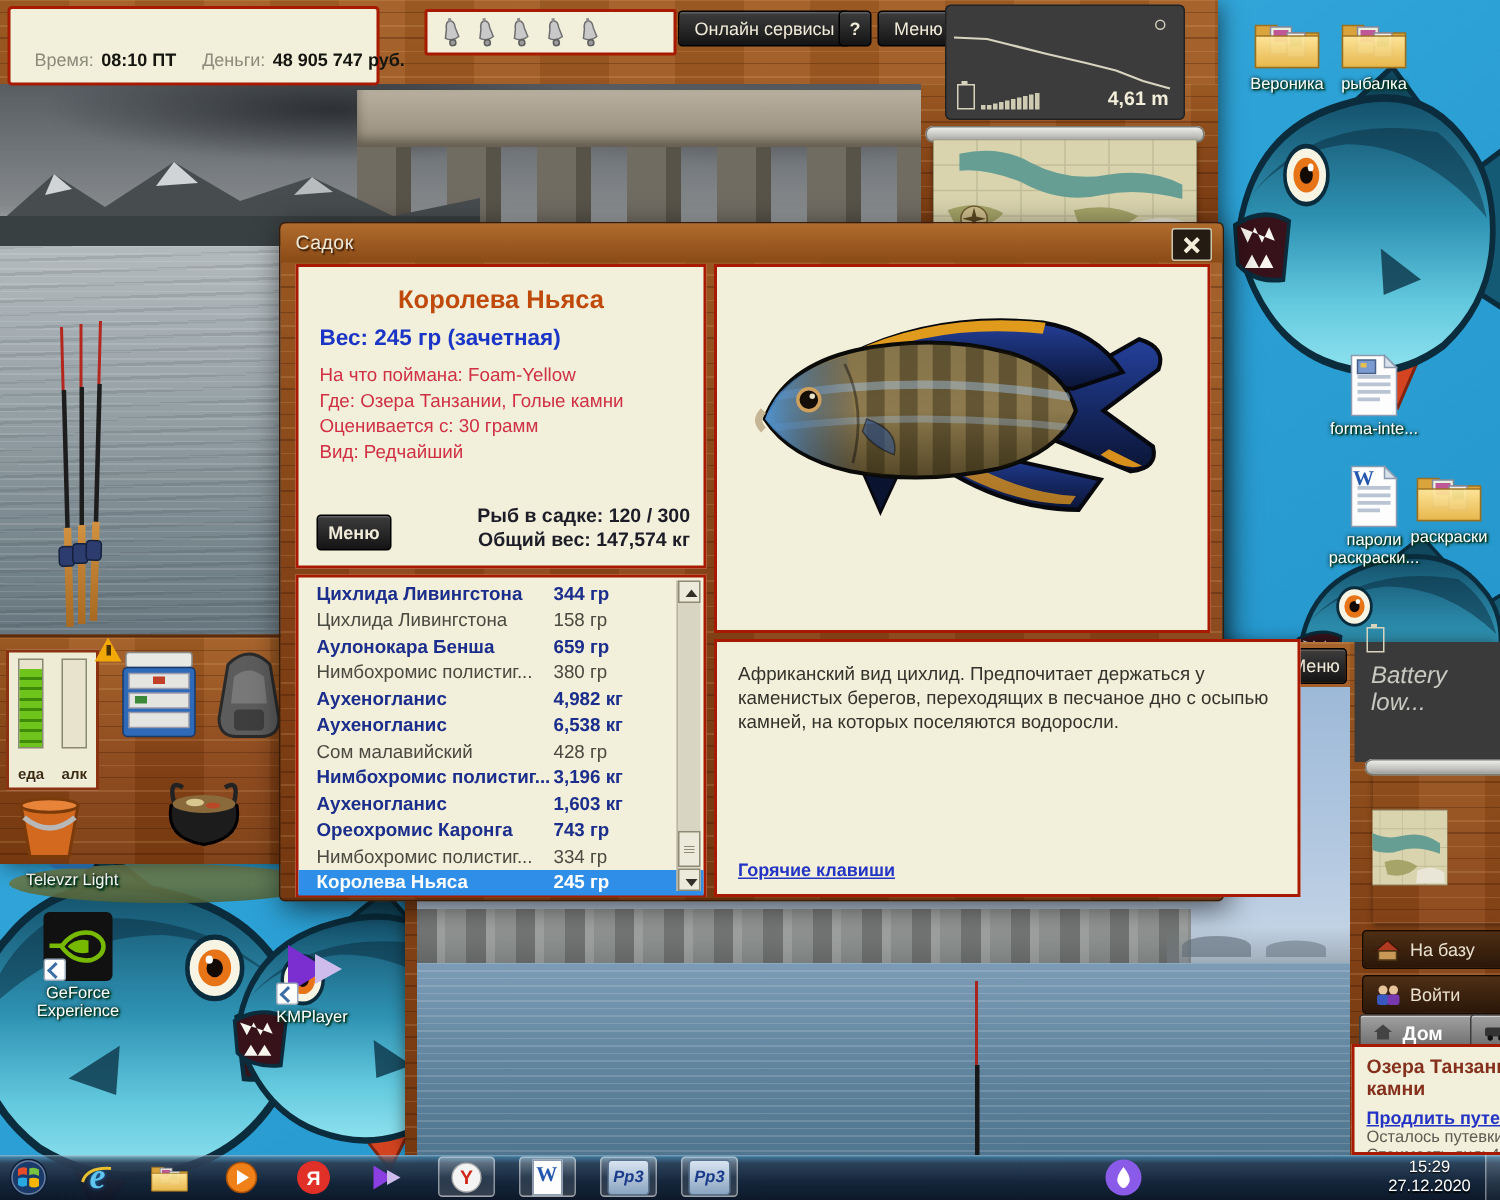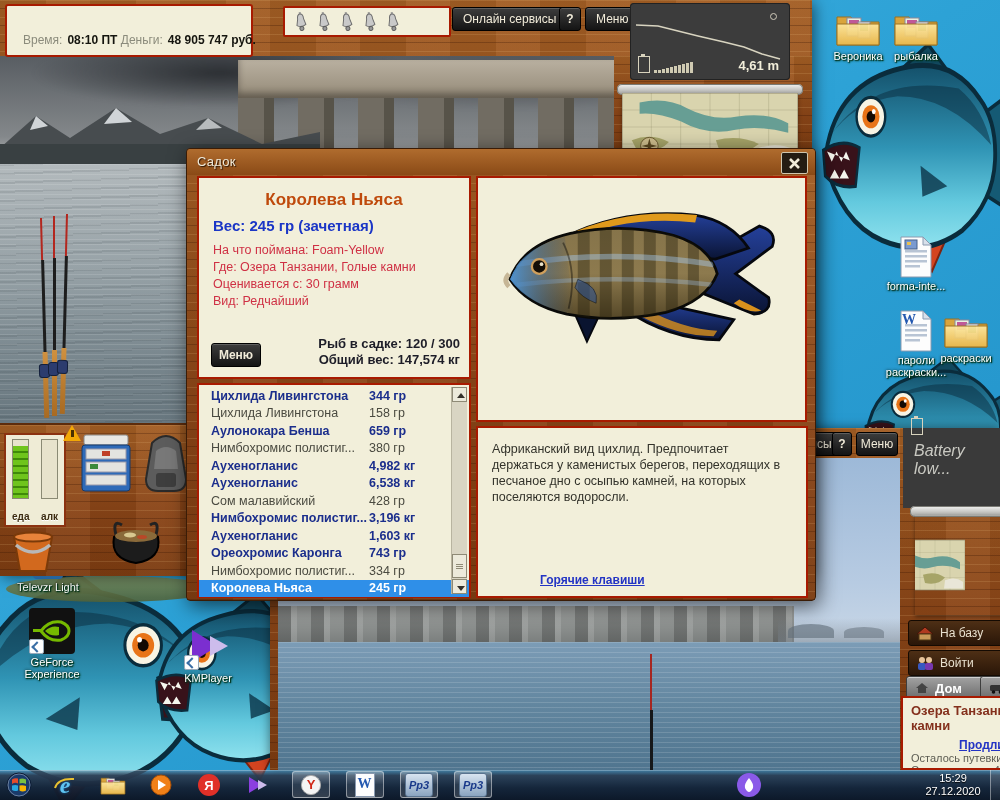--- a/index.html
+++ b/index.html
@@ -27,21 +27,21 @@
     repeating-linear-gradient(90deg,rgba(0,0,0,.06) 0 46px,rgba(255,255,255,.04) 46px 90px),
     linear-gradient(180deg,#a35e24,#8a4517 55%,#7c3c11);}
   .panel-cream{background:#f2efda;border:2px solid #a81a00;}
 
   
   .window1{position:absolute;left:0;top:0;width:812px;height:574px;z-index:3;
     box-shadow:2px 3px 14px rgba(0,0,0,.55);}
   .w1-info{left:5px;top:4px;width:244px;height:49px;border-radius:3px;}
   .w1-info .row{position:absolute;left:16px;bottom:8px;font-size:12px;white-space:nowrap;}
   .lab{color:#8b8b7c;margin-right:5px;}
-  .val{color:#15150f;font-weight:bold;}
+  .val{color:#15150f;font-weight:bold;margin-right:14px;}
   .w1-bells{left:283px;top:6px;width:156px;height:27px;border-radius:2px;display:flex;
     align-items:center;padding-left:8px;gap:7px;}
   .bell{width:16px;height:20px;transform:rotate(-8deg);}
   .gbtn{background:linear-gradient(180deg,#3d3d3d,#141414);color:#f1ebd9;border:1px solid #000;
     border-radius:3px;font-size:12px;display:flex;align-items:center;justify-content:center;
     box-shadow:inset 0 1px 0 rgba(255,255,255,.18);white-space:nowrap;}
   .sonar{background:#3c3c3c;border-radius:4px;box-shadow:inset 0 0 0 1px #222;}
   .sonar .depth{position:absolute;right:11px;bottom:7px;color:#f2eeda;font-size:13px;font-weight:bold;}
   .sonar .dot{position:absolute;right:13px;top:10px;width:5px;height:5px;border:1px solid #cfcaba;border-radius:50%;}
   .battery{width:10px;height:15px;border:1px solid #d8d3bd;position:relative;}
@@ -109,36 +109,36 @@
   .sonar2{left:633px;top:0;width:100px;height:80px;background:#3a3a3a;}
   .sonar2 .txt{position:absolute;left:11px;top:14px;color:#c9c9c2;font-size:16px;font-style:italic;}
   .wbtn{background:linear-gradient(180deg,#4e2f15,#2a1608);border:1px solid #140a02;border-radius:3px;
     color:#e9e1cf;font-size:12px;display:flex;align-items:center;gap:5px;padding:0 6px;overflow:hidden;white-space:nowrap;}
   .graybtn{background:linear-gradient(180deg,#a2a2a2,#6b6b6b);border:1px solid #3e3e3e;border-radius:3px;
     color:#fff;font-size:13px;font-weight:bold;display:flex;align-items:center;gap:6px;padding:0 8px;
     box-shadow:inset 0 1px 0 rgba(255,255,255,.5);overflow:hidden;white-space:nowrap;}
   .locpanel{left:631px;top:268px;width:105px;height:74px;background:#f2efda;border:2px solid #a81a00;
     padding:5px 0 0 8px;box-sizing:border-box;overflow:hidden;}
   .locpanel .t{font-size:13px;font-weight:bold;color:#84301c;line-height:15px;white-space:nowrap;}
-  .link{color:#2334c4;font-weight:bold;text-decoration:underline;font-size:12px;white-space:nowrap;margin-left:48px;}
+  .link{color:#2334c4;font-weight:bold;text-decoration:underline;font-size:12px;white-space:nowrap;}
   .small{font-size:11px;color:#5c5c52;white-space:nowrap;}
 
   
   .dialog{position:absolute;left:186px;top:148px;width:630px;height:453px;z-index:4;
     border-radius:4px;box-shadow:3px 5px 20px rgba(0,0,0,.6);border:1px solid #3a1c06;box-sizing:border-box;}
   .dtitle{position:absolute;left:0;top:0;width:100%;height:26px;
     background:linear-gradient(180deg,#b06c2e,#8a4a16);border-radius:4px 4px 0 0;}
   .dtitle span{position:absolute;left:10px;top:5px;font-size:13px;color:#efe9d8;
     text-shadow:1px 1px 1px #2a1404;letter-spacing:.3px;}
   .dclose{position:absolute;right:7px;top:3px;width:25px;height:20px;background:#241c12;
     border:1px solid #cfc5ac;border-radius:2px;display:flex;align-items:center;justify-content:center;}
   .dpanel{position:absolute;background:#f2efda;border:2px solid #a81a00;box-sizing:border-box;}
   .p-info{left:10px;top:27px;width:274px;height:203px;}
   .p-fish{left:289px;top:27px;width:331px;height:246px;}
-  .p-desc{left:289px;top:277px;width:332px;height:172px;}
+  .p-desc{left:289px;top:277px;width:391px;height:172px;}
   .p-list{left:10px;top:234px;width:274px;height:215px;padding:2px 0;}
   .fish-name{margin-top:12px;text-align:center;font-size:17px;font-weight:bold;color:#bf4a0c;}
   .weight-line{margin:7px 0 8px 14px;font-size:15px;font-weight:bold;color:#1b36c6;}
   .ired{margin-left:14px;font-size:12.5px;line-height:17px;color:#cf3044;}
   .menu-sm{position:absolute;left:12px;bottom:10px;width:48px;height:22px;font-weight:bold;}
   .counts{position:absolute;right:9px;bottom:9px;text-align:right;font-size:13px;font-weight:bold;color:#1d1d28;line-height:16px;}
   .desc-text{padding:13px 14px 0 14px;font-size:12.5px;line-height:16px;color:#33332b;}
   .hotkeys{position:absolute;left:14px;bottom:9px;font-size:12.5px;}
   .lrow{display:flex;align-items:center;height:17.5px;font-size:12.5px;color:#4a4a40;padding-left:12px;}
   .lrow .ln{width:158px;white-space:nowrap;overflow:hidden;}

